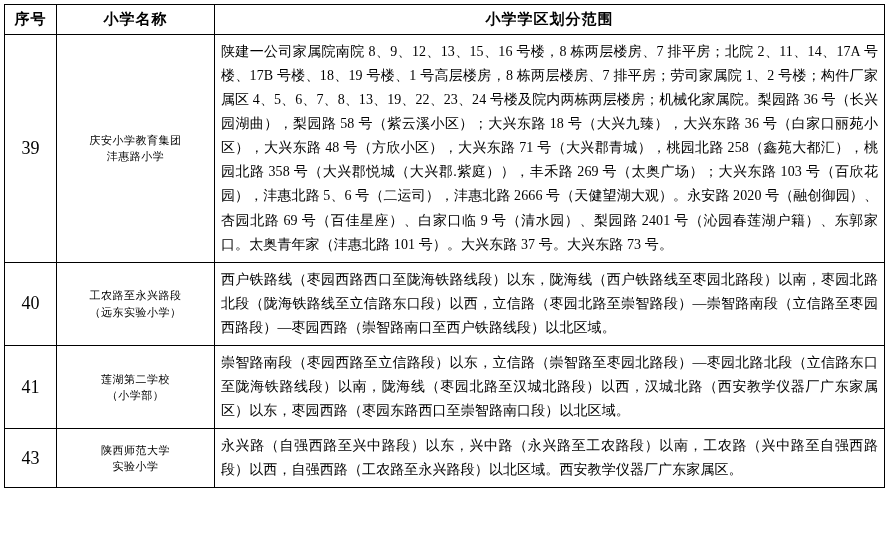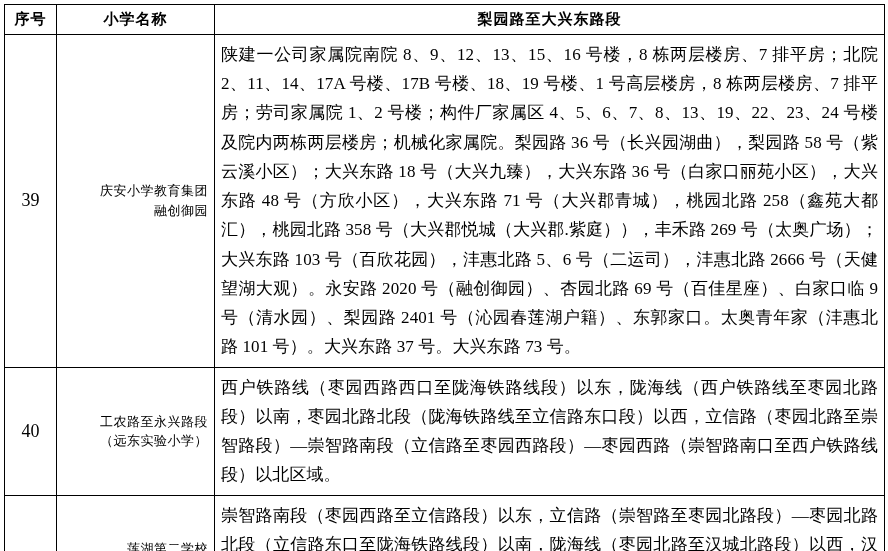--- a/index.html
+++ b/index.html
@@ -43,72 +43,80 @@
   }
   col.c-no    { width: 52px; }
   col.c-name  { width: 158px; }
   col.c-range { width: 670px; }
 
   td.no {
     text-align: center;
     font-size: 18px;
   }
   td.name {
-    text-align: right;
-    font-size: 13px;
+    text-align: center;
+    font-size: 11px;
     line-height: 1.5;
     letter-spacing: 0.5px;
     margin-top: 20px;
   }
   td.range {
     text-align: justify;
     text-justify: inter-ideograph;
-    font-size: 17px;
+    font-size: 14px;
     line-height: 1.72;
     letter-spacing: 0.1px;
   }
   .nm-line { display: block; white-space: nowrap; }
 </style>
 </head>
 <body>
 
 <div class="page">
   <table class="zoning">
     <colgroup>
       <col class="c-no">
       <col class="c-name">
       <col class="c-range">
     </colgroup>
     <thead>
       <tr>
         <th>序号</th>
         <th>小学名称</th>
-        <th>梨园路至大兴东路段</th>
+        <th>小学学区划分范围</th>
       </tr>
     </thead>
     <tbody>
       <tr>
         <td class="no">39</td>
         <td class="name">
           <span class="nm-line">庆安小学教育集团</span>
-          <span class="nm-line">融创御园</span>
+          <span class="nm-line">沣惠路小学</span>
         </td>
         <td class="range">陕建一公司家属院南院 8、9、12、13、15、16 号楼，8 栋两层楼房、7 排平房；北院 2、11、14、17A 号楼、17B 号楼、18、19 号楼、1 号高层楼房，8 栋两层楼房、7 排平房；劳司家属院 1、2 号楼；构件厂家属区 4、5、6、7、8、13、19、22、23、24 号楼及院内两栋两层楼房；机械化家属院。梨园路 36 号（长兴园湖曲），梨园路 58 号（紫云溪小区）；大兴东路 18 号（大兴九臻），大兴东路 36 号（白家口丽苑小区），大兴东路 48 号（方欣小区），大兴东路 71 号（大兴郡青城），桃园北路 258（鑫苑大都汇），桃园北路 358 号（大兴郡悦城（大兴郡.紫庭）），丰禾路 269 号（太奥广场）；大兴东路 103 号（百欣花园），沣惠北路 5、6 号（二运司），沣惠北路 2666 号（天健望湖大观）。永安路 2020 号（融创御园）、杏园北路 69 号（百佳星座）、白家口临 9 号（清水园）、梨园路 2401 号（沁园春莲湖户籍）、东郭家口。太奥青年家（沣惠北路 101 号）。大兴东路 37 号。大兴东路 73 号。</td>
       </tr>
       <tr>
         <td class="no">40</td>
         <td class="name">
           <span class="nm-line">工农路至永兴路段</span>
           <span class="nm-line">（远东实验小学）</span>
         </td>
         <td class="range">西户铁路线（枣园西路西口至陇海铁路线段）以东，陇海线（西户铁路线至枣园北路段）以南，枣园北路北段（陇海铁路线至立信路东口段）以西，立信路（枣园北路至崇智路段）—崇智路南段（立信路至枣园西路段）—枣园西路（崇智路南口至西户铁路线段）以北区域。</td>
       </tr>
       <tr>
         <td class="no">41</td>
         <td class="name">
           <span class="nm-line">莲湖第二学校</span>
           <span class="nm-line">（小学部）</span>
         </td>
         <td class="range">崇智路南段（枣园西路至立信路段）以东，立信路（崇智路至枣园北路段）—枣园北路北段（立信路东口至陇海铁路线段）以南，陇海线（枣园北路至汉城北路段）以西，汉城北路（西安教学仪器厂广东家属区）以东，枣园西路（枣园东路西口至崇智路南口段）以北区域。</td>
       </tr>
+      <tr>
+        <td class="no">43</td>
+        <td class="name">
+          <span class="nm-line">陕西师范大学</span>
+          <span class="nm-line">实验小学</span>
+        </td>
+        <td class="range">永兴路（自强西路至兴中路段）以东，兴中路（永兴路至工农路段）以南，工农路（兴中路至自强西路段）以西，自强西路（工农路至永兴路段）以北区域。西安教学仪器厂广东家属区。</td>
+      </tr>
     </tbody>
   </table>
 </div>
 
 </body></html>

